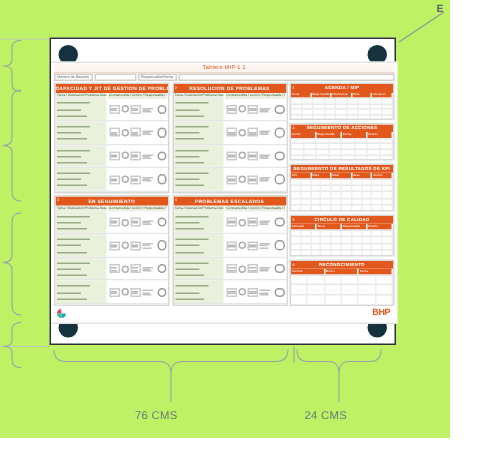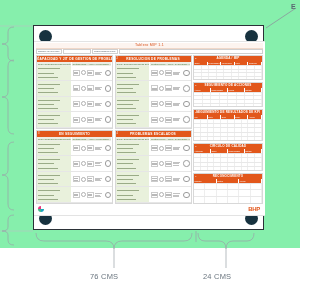--- a/index.html
+++ b/index.html
@@ -1,19 +1,19 @@
 <!DOCTYPE html>
 <html><head>
 <meta charset="utf-8">
 <style>
   * { box-sizing: border-box; margin:0; padding:0; }
   html,body{ width:300px; height:300px; background:#ffffff;
     font-family:"Liberation Sans", sans-serif; overflow:hidden; }
 
-  #root{ position:relative; width:300px; height:248px; background:#86efac; }
+  #root{ position:relative; width:300px; height:292px; background:#bef264; }
 
   
   .anno-svg{ position:absolute; left:0; top:0; width:300px; height:300px;
     pointer-events:none; }
 
   .callout-letter{ position:absolute; font-size:7px; color:#5a6570;
     font-weight:600; letter-spacing:.3px; }
 
   .dim-label{ position:absolute; font-size:7.5px; color:#6a757f;
     letter-spacing:.2px; white-space:nowrap; }

